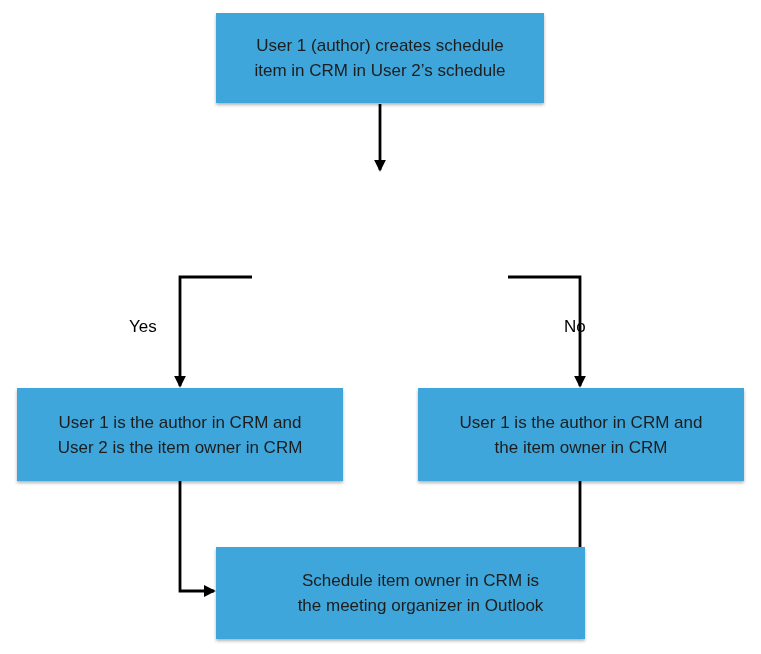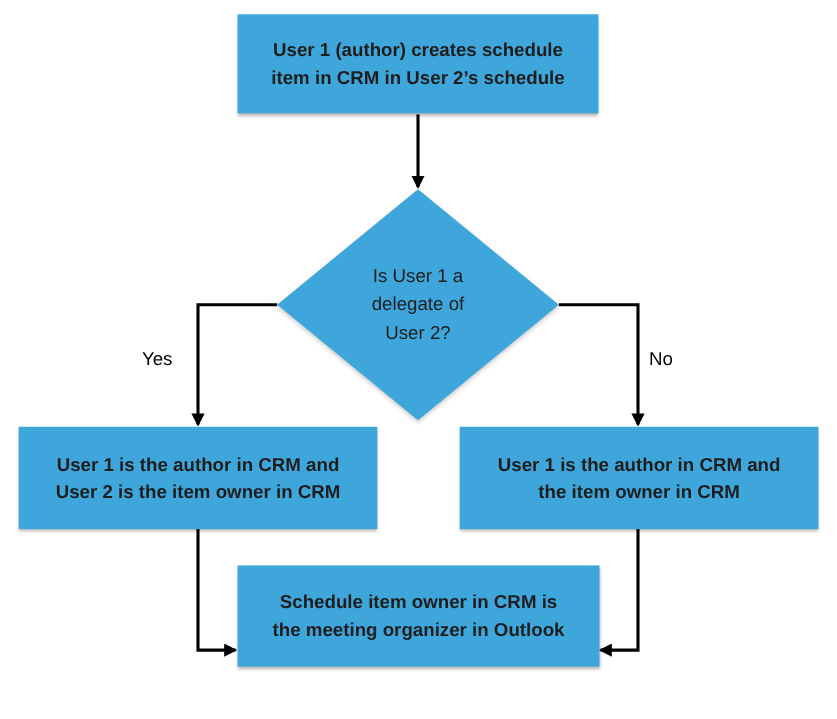--- a/index.html
+++ b/index.html
@@ -32,26 +32,25 @@
     background: var(--node-fill, #3EA6DB);
     color: var(--node-text, #1d1d1d);
     display: flex;
     align-items: center;
     justify-content: center;
     text-align: center;
     font-size: 17px;
     line-height: 25px;
     white-space: pre-line;
     box-shadow: 0 2px 3px rgba(0,0,0,0.30);
-    font-weight: bold;
   }
   #node-start { left: 216px; top: 13px;  width: 328px; height: 90px; }
   #node-yes   { left: 17px;  top: 388px; width: 326px; height: 93px; }
   #node-no    { left: 418px; top: 388px; width: 326px; height: 93px; }
-  #node-end   { left: 216px; top: 514px; width: 329px; height: 92px; }
+  #node-end   { left: 216px; top: 547px; width: 329px; height: 92px; padding-left: 40px; }
 
   .diamond-wrap {
     position: absolute;
     left: 252px; top: 172px;
     width: 256px; height: 210px;
     filter: drop-shadow(0 2px 2px rgba(0,0,0,0.22));
   }
   .diamond-shape {
     position: absolute;
     inset: 0;
@@ -70,21 +69,21 @@
     line-height: 26px;
     color: var(--node-text, #1d1d1d);
   }
   .edge-label {
     position: absolute;
     font-weight: normal;
     font-size: 17px;
     color: var(--label-color, #000000);
   }
   #label-yes { left: 129px; top: 317px; }
-  #label-no  { left: 590px; top: 317px; }
+  #label-no  { left: 564px; top: 317px; }
 </style>
 </head>
 <body>
 
 <div class="canvas">
 
   <svg class="edges" viewBox="0 0 761 654">
     <defs>
       <marker id="arrow" viewBox="0 0 10 10" refX="8.5" refY="5" markerWidth="12" markerHeight="12" markerUnits="userSpaceOnUse" orient="auto-start-reverse">
         <path class="arrowhead-shape" d="M0,0 L10,5 L0,10 z"></path>
@@ -95,26 +94,20 @@
     <path class="edge" d="M508,277 L580,277 L580,386" marker-end="url(#arrow)"></path>
     <path class="edge" d="M180,481 L180,591 L214,591" marker-end="url(#arrow)"></path>
     <path class="edge" d="M580,481 L580,591 L546,591" marker-end="url(#arrow)"></path>
   </svg>
 
   <div class="node" id="node-start">
     <span>User 1 (author) creates schedule
 item in CRM in User 2’s schedule</span>
   </div>
 
-  <div class="diamond-wrap">
-    <div class="diamond-shape"></div>
-    <div class="diamond-label">Is User 1 a
-delegate of
-User 2?</div>
-  </div>
 
   <div class="edge-label" id="label-yes">Yes</div>
   <div class="edge-label" id="label-no">No</div>
 
   <div class="node" id="node-yes">
     <span>User 1 is the author in CRM and
 User 2 is the item owner in CRM</span>
   </div>
 
   <div class="node" id="node-no">

